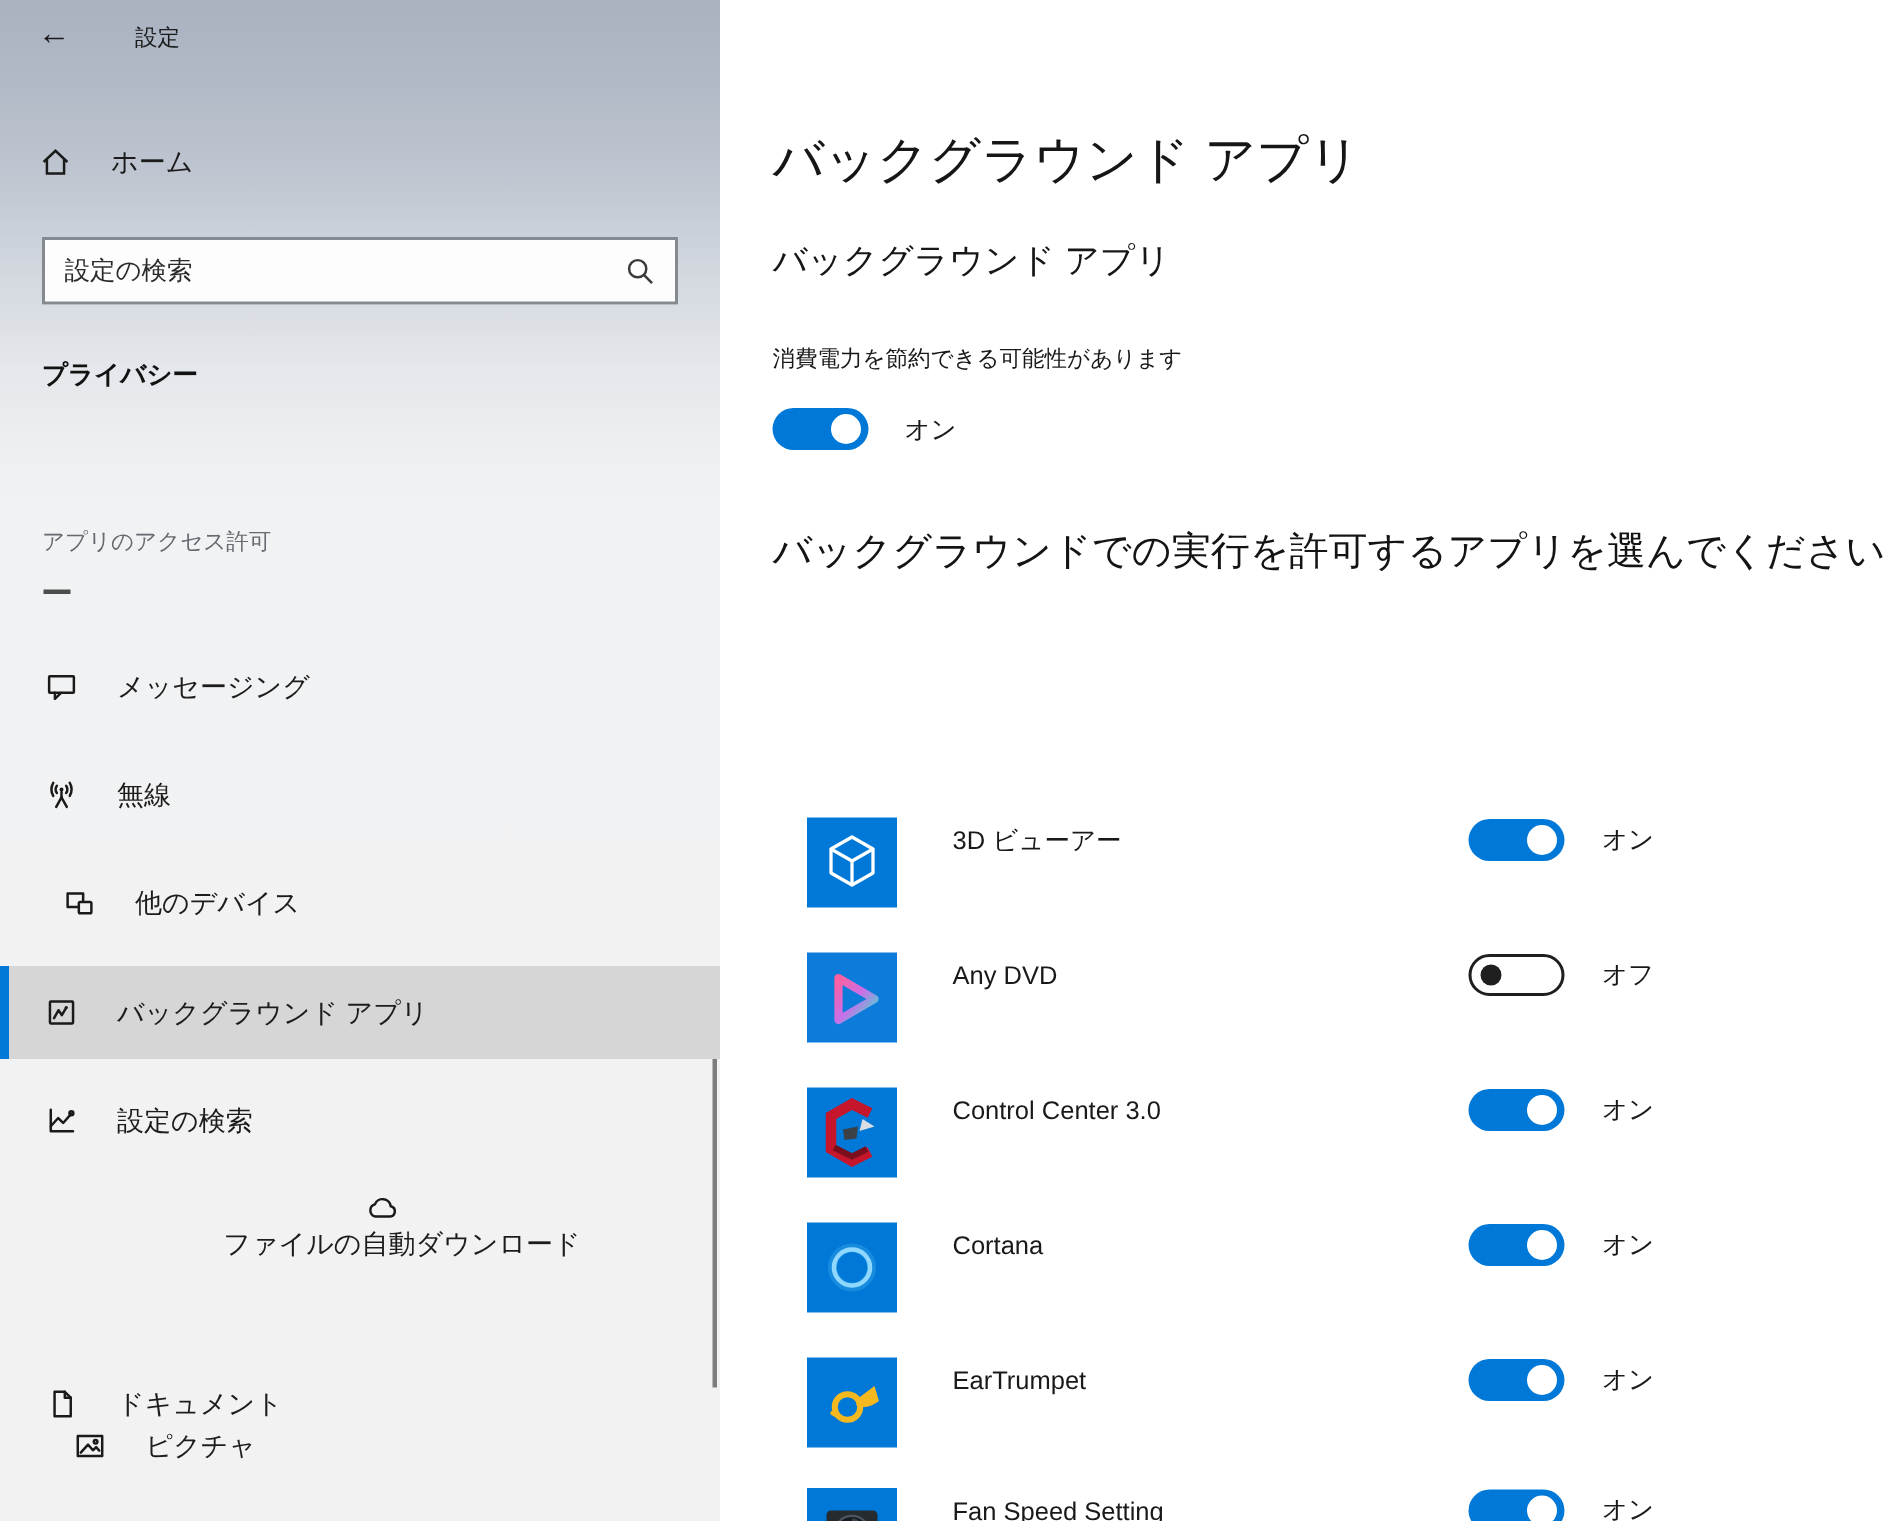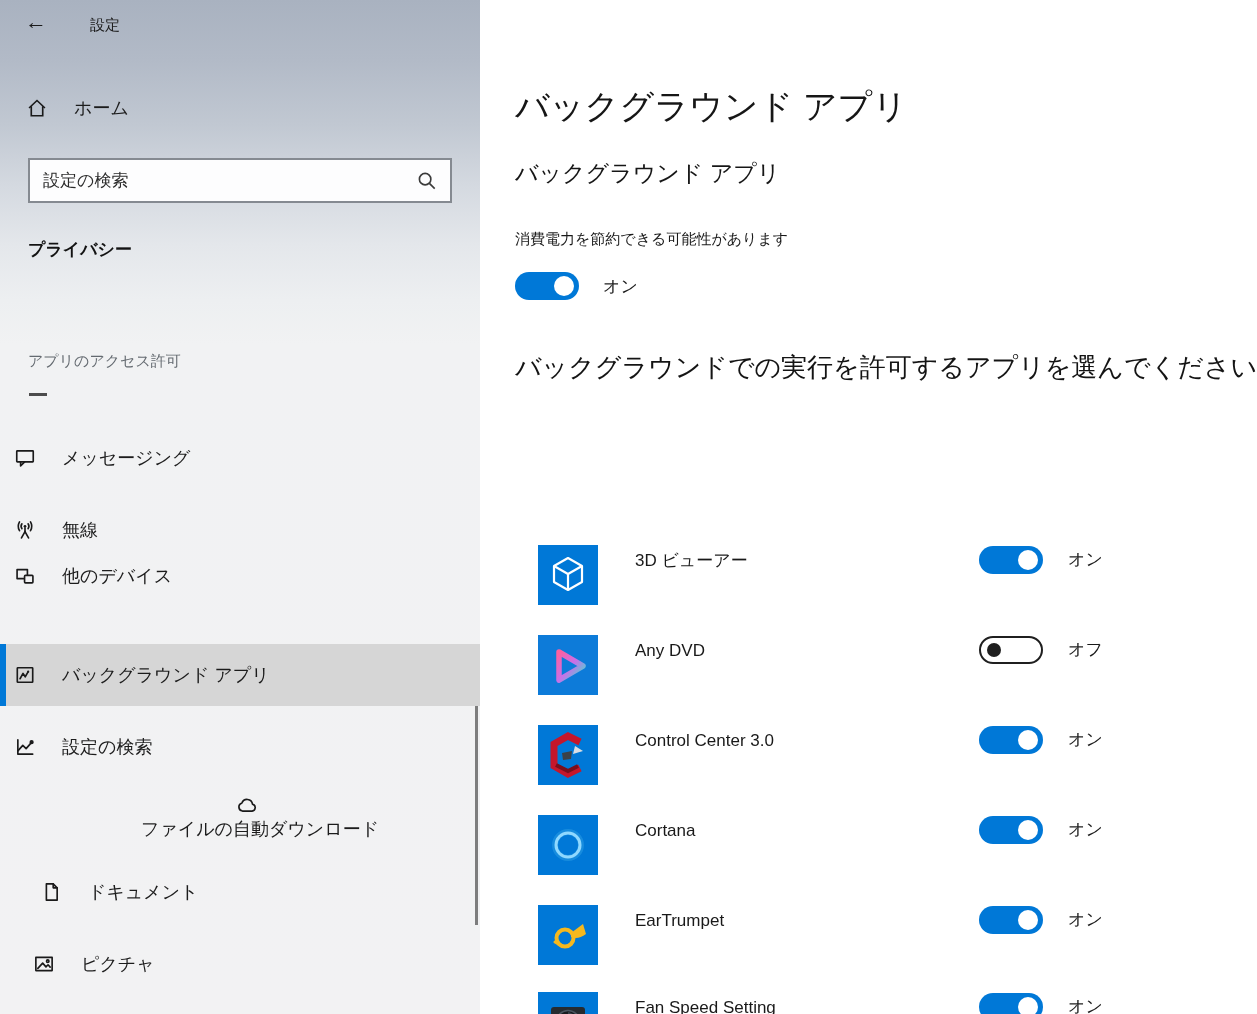--- a/index.html
+++ b/index.html
@@ -30,21 +30,21 @@
   }
   .search-box input::placeholder { color:#2b2b2b; opacity:1; }
   .search-glyph { width:22px; height:22px; margin-right:12px; flex:0 0 auto; }
 
   .side-section-title { position:absolute; left:28px; top:238px; font-size:17px; font-weight:700; color:#121212; }
   .side-group-label   { position:absolute; left:28px; top:352px; font-size:15px; color:#646a70; }
   .side-group-dash    { position:absolute; left:29px; top:393px; width:18px; height:3px; background:#4c4c4c; }
 
   .nav-item {
     position:absolute; left:0; width:480px; height:48px;
-    display:flex; align-items:center; padding-left:14px; cursor:pointer;
+    display:flex; align-items:center; padding-left:30px; cursor:pointer;
   }
   .nav-item.selected { top:644px; height:62px; background:#d6d6d6; }
   .nav-item.selected::before {
     content:""; position:absolute; left:0; top:0; width:6px; height:100%; background:#0078d7;
   }
   .nav-icon { width:22px; height:22px; flex:0 0 auto; position:relative; z-index:1; }
   .nav-label { margin-left:26px; font-size:18px; color:#1c1c1c; white-space:nowrap; }
 
   .side-scrollbar { position:absolute; left:475px; top:706px; width:3px; height:219px; background:#7d7d7d; }
 
@@ -131,21 +131,21 @@
               <path d="M7.2,4.4 Q5.6,6.6 7.2,8.8"></path>
               <path d="M12.8,4.4 Q14.4,6.6 12.8,8.8"></path>
               <path d="M5,2.6 Q2.7,6.6 5,10.6"></path>
               <path d="M15,2.6 Q17.3,6.6 15,10.6"></path>
               <path d="M10,8 V12"></path>
               <path d="M10,11.4 L6.8,17.2"></path>
               <path d="M10,11.4 L13.2,17.2"></path>
             </svg></span>
     <span class="nav-label">無線</span>
   </div>
-        <div class="nav-item" style="top: 552px;">
+        <div class="nav-item" style="top: 578px; margin-left: 12px;">
     <span class="nav-icon"><svg viewBox="0 0 20 20" width="22" height="22" fill="none" stroke="#1a1a1a" stroke-width="1.5" stroke-linejoin="round" stroke-linecap="round">
               <rect x="2.8" y="4.2" width="9.4" height="8.2"></rect>
               <rect x="9.6" y="9.4" width="7.6" height="6.8" rx="0.8" fill="#f2f2f3"></rect>
             </svg></span>
     <span class="nav-label">他のデバイス</span>
   </div>
         <div class="nav-item selected">
     <span class="nav-icon"><svg viewBox="0 0 20 20" width="22" height="22" fill="none" stroke="#1a1a1a" stroke-width="1.5" stroke-linejoin="round" stroke-linecap="round">
               <rect x="3" y="3.4" width="14" height="13.2" rx="0.5"></rect>
               <path d="M5.5,13.4 L8.2,8.6 L10.2,11.6 L12.8,7.2"></path>
@@ -160,21 +160,21 @@
               <circle cx="16" cy="5.6" r="1.2"></circle>
             </svg></span>
     <span class="nav-label">設定の検索</span>
   </div>
         <div class="nav-item" style="top: 795px; flex-direction: column;">
     <span class="nav-icon"><svg viewBox="0 0 20 20" width="22" height="22" fill="none" stroke="#1a1a1a" stroke-width="1.5" stroke-linejoin="round" stroke-linecap="round">
               <path d="M5.8,14.6 H14.6 A3.2,3.2 0 0 0 15,8.3 A5,5 0 0 0 5.4,7.2 A3.8,3.8 0 0 0 5.8,14.6 Z"></path>
             </svg></span>
     <span class="nav-label">ファイルの自動ダウンロード</span>
   </div>
-        <div class="nav-item" style="top: 868px; margin-left: 26px;">
+        <div class="nav-item" style="top: 912px;">
     <span class="nav-icon"><svg viewBox="0 0 20 20" width="22" height="22" fill="none" stroke="#1a1a1a" stroke-width="1.5" stroke-linejoin="round" stroke-linecap="round">
               <path d="M5.8,2.6 H12 L15.6,6.2 V17.4 H5.8 Z"></path>
               <path d="M12,2.6 V6.2 H15.6"></path>
             </svg></span>
     <span class="nav-label">ドキュメント</span>
   </div>
         <div class="nav-item" style="top: 940px; margin-left: 19px;">
     <span class="nav-icon"><svg viewBox="0 0 20 20" width="22" height="22" fill="none" stroke="#1a1a1a" stroke-width="1.5" stroke-linejoin="round" stroke-linecap="round">
               <rect x="2.6" y="4" width="14.8" height="12"></rect>
               <path d="M4.4,14 L8.8,9.2 L11.8,12.6 L13.7,10.7 L15.6,12.8"></path>

